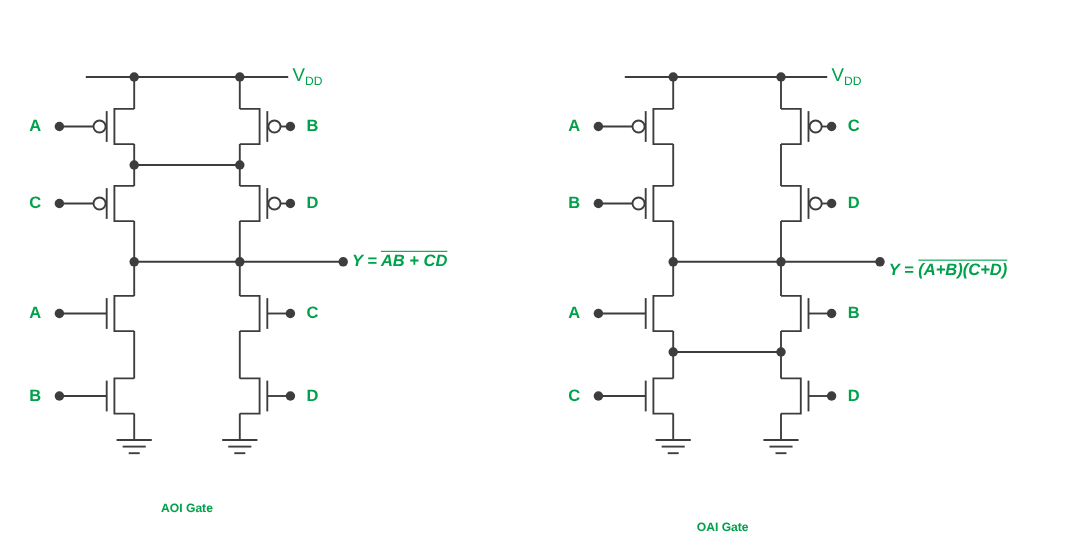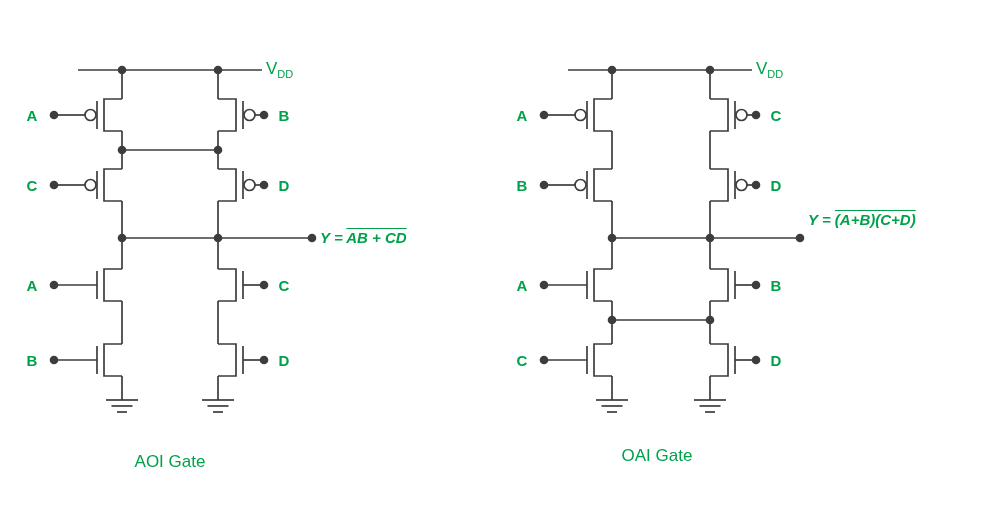--- a/index.html
+++ b/index.html
@@ -22,21 +22,21 @@
   .vdd sub { font-size:11px; }
   .ylabel {
     position:absolute; transform:translateY(-50%);
     color:var(--accent); font-weight:bold; font-size:15px; line-height:1.2;
     white-space:nowrap;
     font-style:italic;
   }
   .ylabel .overline { text-decoration:overline; }
   .ctitle {
     position:absolute; transform:translate(-50%,-50%);
-    color:var(--accent); font-weight:normal; font-size:17px; white-space:nowrap;
+    color:var(--accent); font-weight:bold; font-size:11px; white-space:nowrap;
   }
 </style>
 </head>
 <body>
 
 <div id="stage">
 
   <svg id="wires" width="988" height="508" viewBox="0 0 988 508">
     <defs>
 
@@ -159,17 +159,17 @@
   <span class="lbl" style="left:522px;top:185px">B</span>
   <span class="lbl" style="left:522px;top:285px">A</span>
   <span class="lbl" style="left:522px;top:360px">C</span>
   <span class="lbl" style="left:776px;top:115px">C</span>
   <span class="lbl" style="left:776px;top:185px">D</span>
   <span class="lbl" style="left:776px;top:285px">B</span>
   <span class="lbl" style="left:776px;top:360px">D</span>
 
   <div class="vdd" style="left:756px;top:70px"><span>V</span><sub>DD</sub></div>
 
-  <div class="ylabel" style="left:808px;top:220px"><span>Y = </span><span class="overline">(A+B)(C+D)</span></div>
+  <div class="ylabel" style="left:808px;top:246px"><span>Y = </span><span class="overline">(A+B)(C+D)</span></div>
 
-  <div class="ctitle" style="left:657px;top:456px">OAI Gate</div>
+  <div class="ctitle" style="left:657px;top:480px">OAI Gate</div>
 
 </div>
 
 </body></html>

